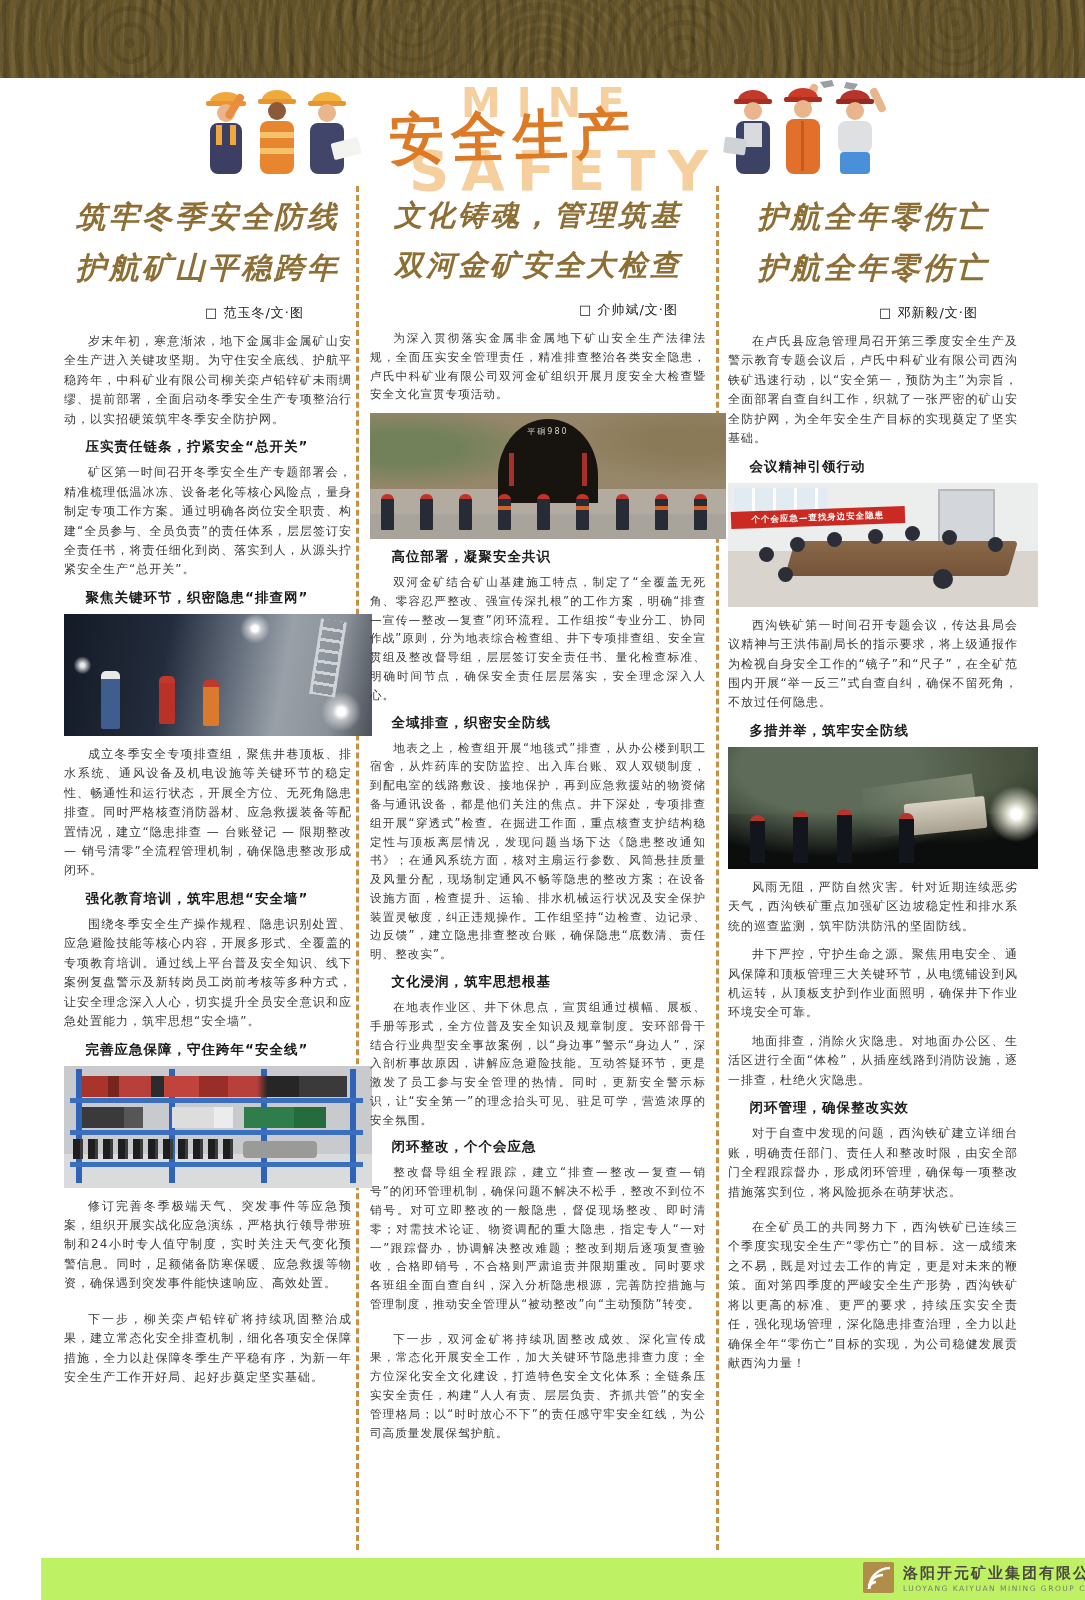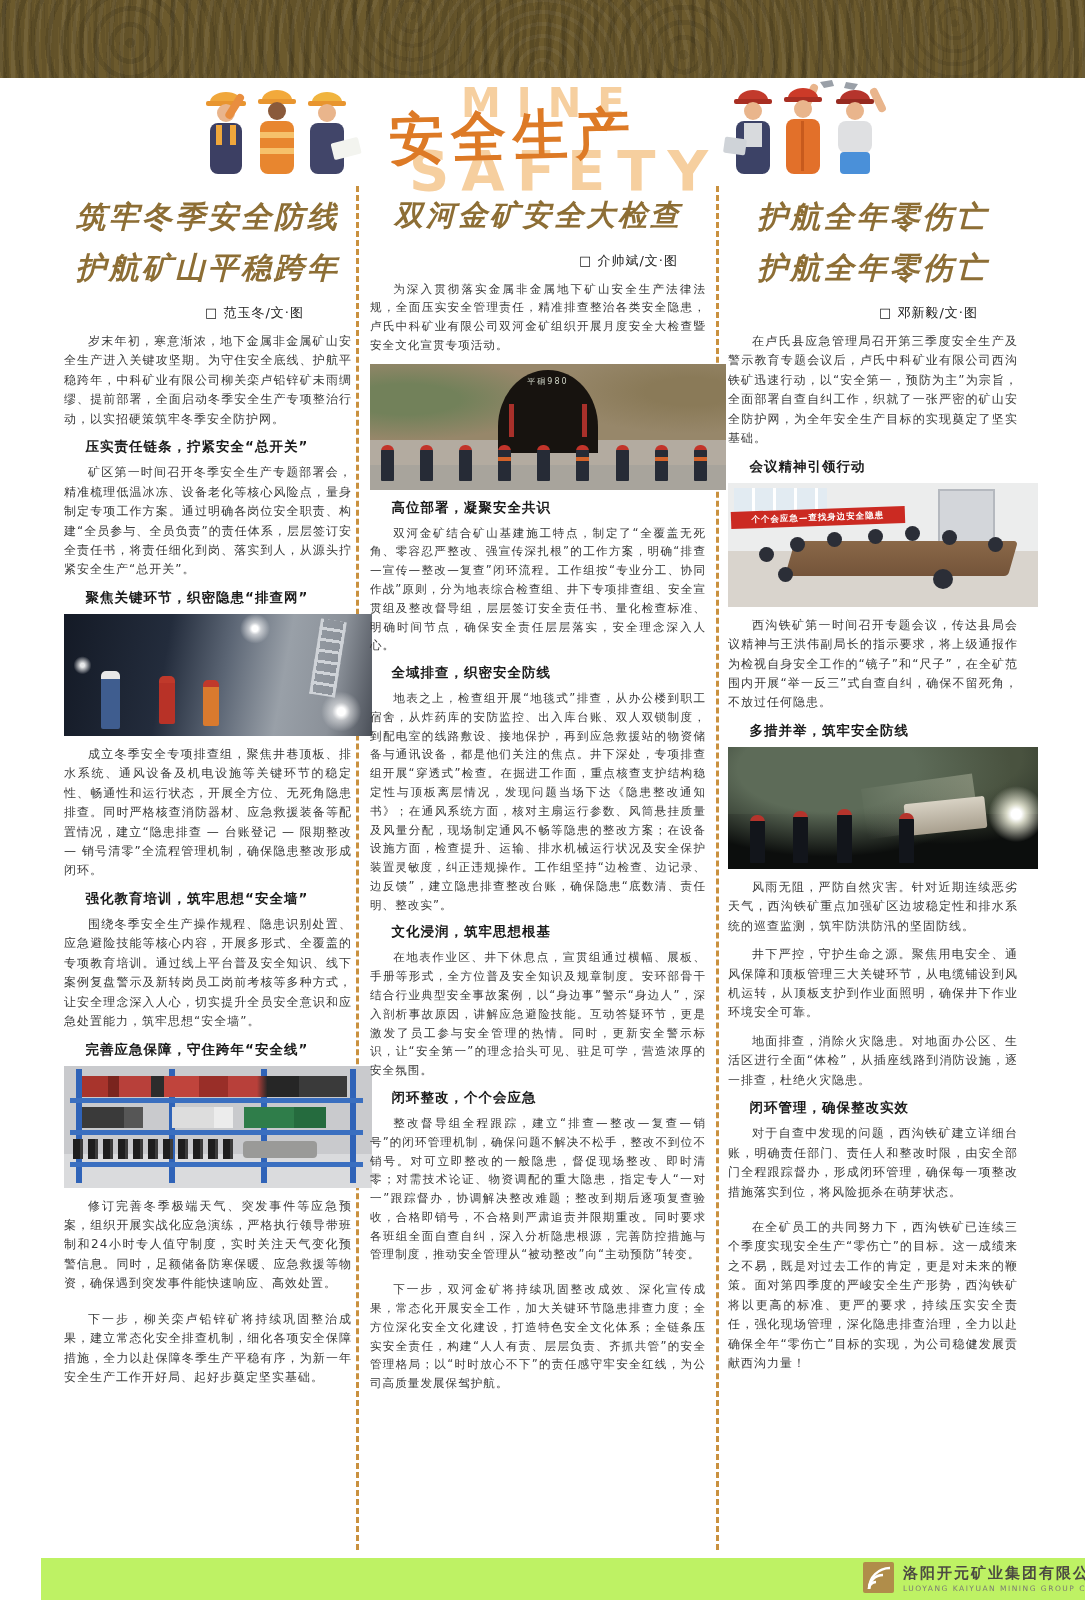--- a/index.html
+++ b/index.html
@@ -216,20 +216,21 @@
         <span class="it4"></span>
       <span class="sh s1"></span>
         <span class="sh s2"></span>
       <span class="sh s3"></span>
     </div>
     <p class="body">修订完善冬季极端天气、突发事件等应急预案，组织开展实战化应急演练，严格执行领导带班制和24小时专人值守制度，实时关注天气变化预警信息。同时，足额储备防寒保暖、应急救援等物资，确保遇到突发事件能快速响应、高效处置。</p>
     <p class="body gap">下一步，柳关栾卢铅锌矿将持续巩固整治成果，建立常态化安全排查机制，细化各项安全保障措施，全力以赴保障冬季生产平稳有序，为新一年安全生产工作开好局、起好步奠定坚实基础。</p>
   </div>
 
   <div class="col col-mid">
+    <div class="art-title">文化铸魂，管理筑基</div>
     <div class="art-title">双河金矿安全大检查</div>
     <div class="byline">□ 介帅斌/文·图</div>
     <p class="body">为深入贯彻落实金属非金属地下矿山安全生产法律法规，全面压实安全管理责任，精准排查整治各类安全隐患，卢氏中科矿业有限公司双河金矿组织开展月度安全大检查暨安全文化宣贯专项活动。</p>
     <div class="photo" id="ph3">
       <span class="arch"></span>
       <span class="plabel">平硐980</span>
       <span class="rb rb1"></span>
         <span class="rb rb2"></span>
       <span class="m" style="left:3%"></span>
         <span class="m" style="left:14%"></span>

